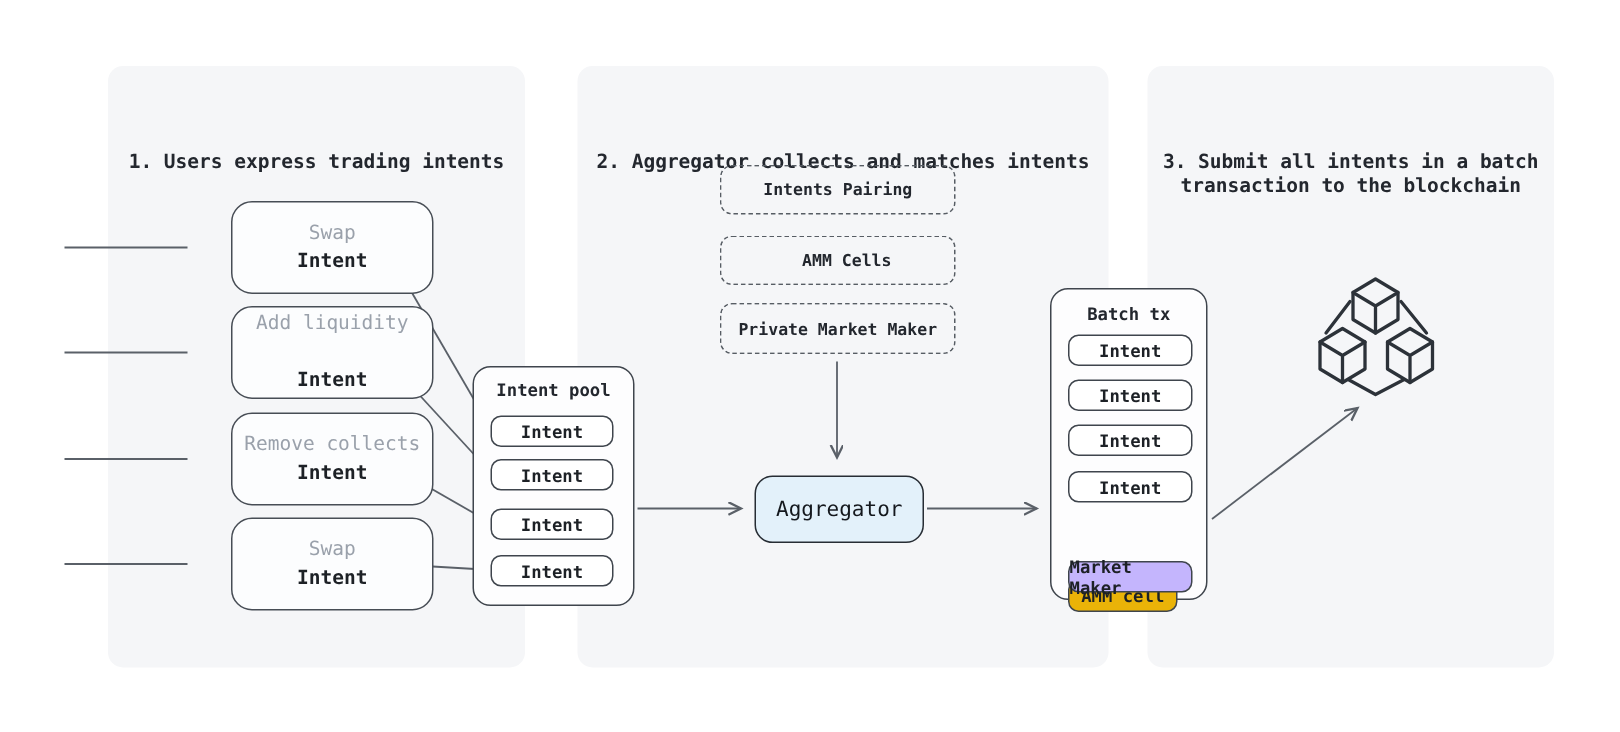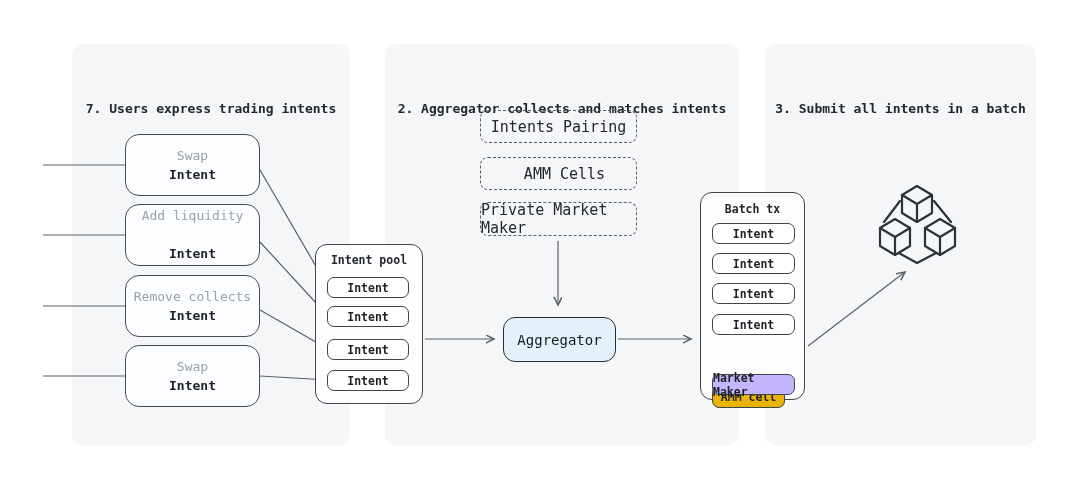--- a/index.html
+++ b/index.html
@@ -17,20 +17,21 @@
     font-weight:bold;font-size:13px;line-height:16px;color:#23272e;
   }
   .panel-title.two-line{top:57px;}
 
   
   .ibox{
     position:absolute;width:135px;height:62px;background:#fcfdfe;
     border:1.5px solid #474d55;border-radius:14px;
     display:flex;flex-direction:column;align-items:center;justify-content:center;gap:5px;
     box-sizing:border-box;
+    margin-left:29px;
   }
   .ibox .itype{color:#9aa1ab;font-size:13px;line-height:14px;}
   .ibox .ilab{color:#1d2126;font-size:13px;line-height:14px;font-weight:bold;}
 
   
   .stackbox{
     position:absolute;background:#fdfdfe;border:1.5px solid #3f454d;border-radius:12px;
     box-sizing:border-box;
   }
   .stack-title{
@@ -41,44 +42,45 @@
     position:absolute;background:#ffffff;border:1.3px solid #3f454d;border-radius:7px;
     display:flex;align-items:center;justify-content:center;
     font-weight:bold;font-size:11.5px;color:#1d2126;box-sizing:border-box;
   }
 
   
   .dash{
     position:absolute;left:480px;width:157px;height:33px;
     border:1.4px dashed #575d64;border-radius:8px;
     display:flex;align-items:center;justify-content:center;
-    font-weight:normal;font-size:15px;color:#23272e;box-sizing:border-box;
+    font-weight:bold;font-size:11px;color:#23272e;box-sizing:border-box;
   }
 
   .aggregator{
     position:absolute;left:503px;top:317px;width:113px;height:45px;
     border:1.8px solid #272d34;border-radius:12px;
     display:flex;align-items:center;justify-content:center;
     font-weight:normal;font-size:14px;color:#14181d;box-sizing:border-box;
   }
 
   svg.overlay{position:absolute;left:0;top:0;pointer-events:none;}
 </style>
 </head>
 <body>
 
 <div class="panel panel-1">
-  <div class="panel-title">7. Users express trading intents</div>
+  <div class="panel-title">1. Users express trading intents</div>
 </div>
 <div class="panel panel-2">
   <div class="panel-title">2. Aggregator collects and matches intents</div>
 </div>
 <div class="panel panel-3">
   <div class="panel-title two-line">
     <div>3. Submit all intents in a batch</div>
+    <div>transaction to the blockchain</div>
   </div>
 </div>
 
 <svg class="overlay" width="1080" height="488" viewBox="0 0 1080 488">
   <defs>
     <marker id="arrow" markerWidth="11" markerHeight="11" refX="7" refY="3.5" orient="auto">
       <polyline points="0,0 7,3.5 0,7" fill="none" stroke="#5a6068" stroke-width="1.3"></polyline>
     </marker>
   </defs>
   <g stroke="#5a6068" stroke-width="1.2" fill="none">

